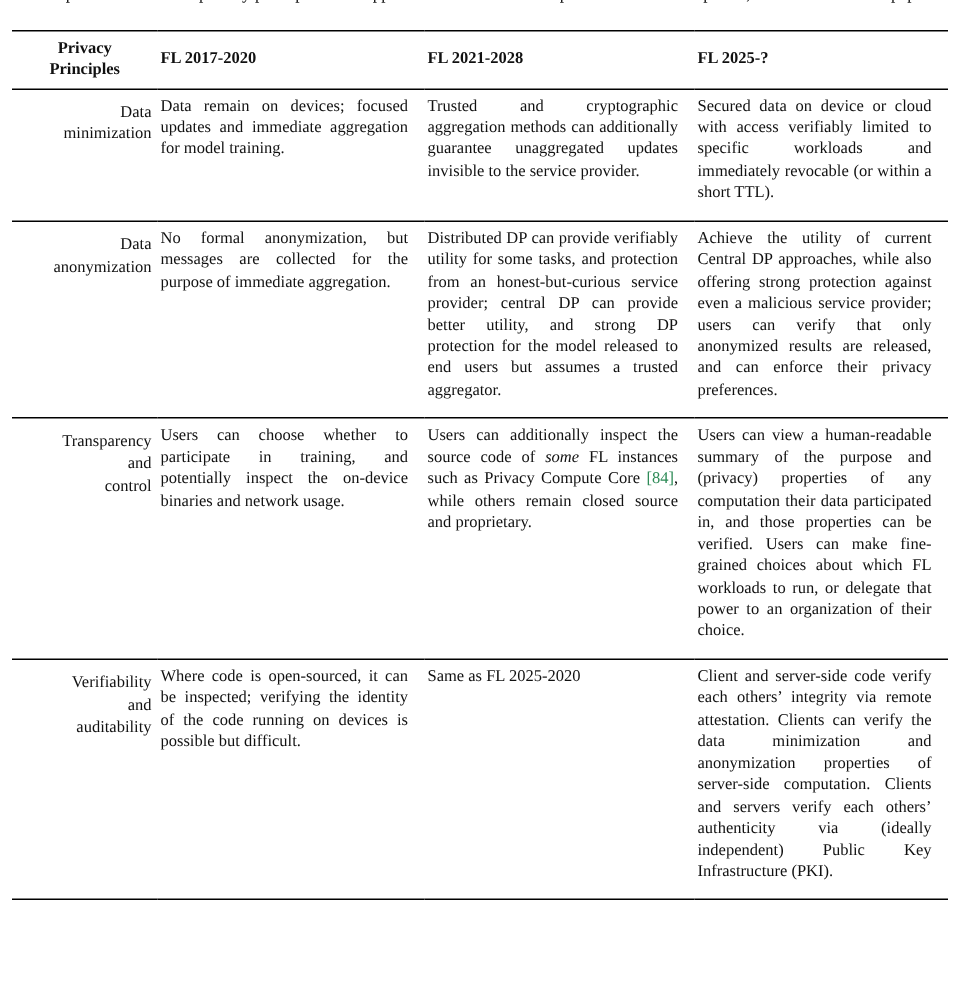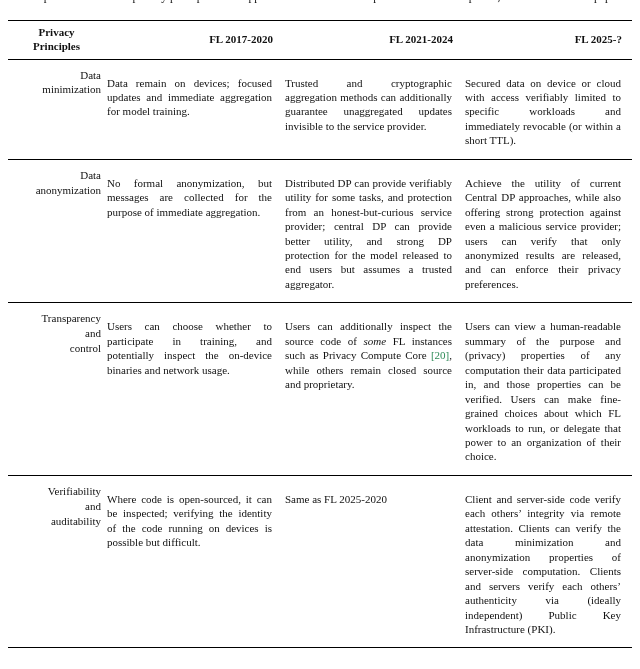--- a/index.html
+++ b/index.html
@@ -35,34 +35,34 @@
     table-layout: fixed;
     width: 624px;
     margin: 13px 8px 0 8px;
     border-top: 1.4px solid #000;
     border-bottom: 1.4px solid #000;
     font-size: 11px;
   }
   thead th {
     border-bottom: 1px solid #000;
     font-weight: bold;
-    text-align: right;
+    text-align: left;
     vertical-align: middle;
     padding: 7px 10px 7px 2px;
     line-height: 1.25;
   }
   thead th.col-principle {
     text-align: center;
     white-space: pre-line;
     padding: 5px 2px;
   }
   tbody td {
     border-bottom: 1px solid #000;
     vertical-align: top;
-    padding: 16px 11px 11px 2px;
+    padding: 4px 11px 11px 2px;
     text-align: justify;
     line-height: 1.315;
   }
   tbody tr:last-child td {
     border-bottom: none;
   }
   tbody td.row-label {
     text-align: right;
     white-space: pre-line;
     padding: 8px 4px;
@@ -88,21 +88,21 @@
       <col style="width:97px">
       <col style="width:178px">
       <col style="width:180px">
       <col style="width:169px">
     </colgroup>
     <thead>
       <tr>
         <th class="col-principle">Privacy
 Principles</th>
         <th>FL 2017-2020</th>
-        <th>FL 2021-2024</th>
+        <th>FL 2021-2028</th>
         <th>FL 2025-?</th>
       </tr>
     </thead>
     <tbody>
 
       <tr>
         <td class="row-label">Data
 minimization</td>
         <td>Data remain on devices; focused updates and immediate aggregation for model training.</td>
         <td>Trusted and cryptographic aggregation methods can additionally guarantee unaggregated updates invisible to the service provider.</td>
@@ -116,21 +116,21 @@
         <td>Distributed DP can provide verifiably utility for some tasks, and protection from an honest-but-curious service provider; central DP can provide better utility, and strong DP protection for the model released to end users but assumes a trusted aggregator.</td>
         <td>Achieve the utility of current Central DP approaches, while also offering strong protection against even a malicious service provider; users can verify that only anonymized results are released, and can enforce their privacy preferences.</td>
       </tr>
 
       <tr>
         <td class="row-label">Transparency
 and
 control</td>
         <td>Users can choose whether to participate in training, and potentially inspect the on-device binaries and network usage.</td>
         <td>
-          <span>Users can additionally inspect the source code of </span><em class="em-word">some</em><span> FL instances such as Privacy Compute Core </span><span class="citation">[20]</span><span>, while others remain closed source and proprietary.</span>
+          <span>Users can additionally inspect the source code of </span><em class="em-word">some</em><span> FL instances such as Privacy Compute Core </span><span class="citation">[84]</span><span>, while others remain closed source and proprietary.</span>
         </td>
         <td>Users can view a human-readable summary of the purpose and (privacy) properties of any computation their data participated in, and those properties can be verified. Users can make fine-grained choices about which FL workloads to run, or delegate that power to an organization of their choice.</td>
       </tr>
 
       <tr>
         <td class="row-label">Verifiability
 and
 auditability</td>
         <td>Where code is open-sourced, it can be inspected; verifying the identity of the code running on devices is possible but difficult.</td>
         <td>Same as FL 2025-2020</td>

